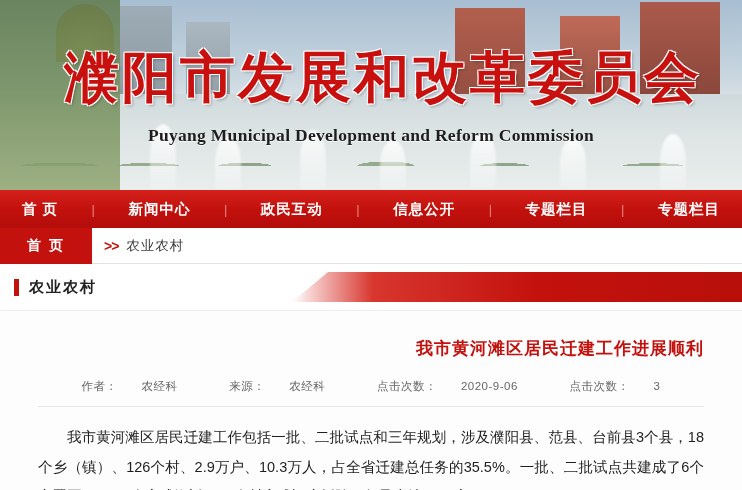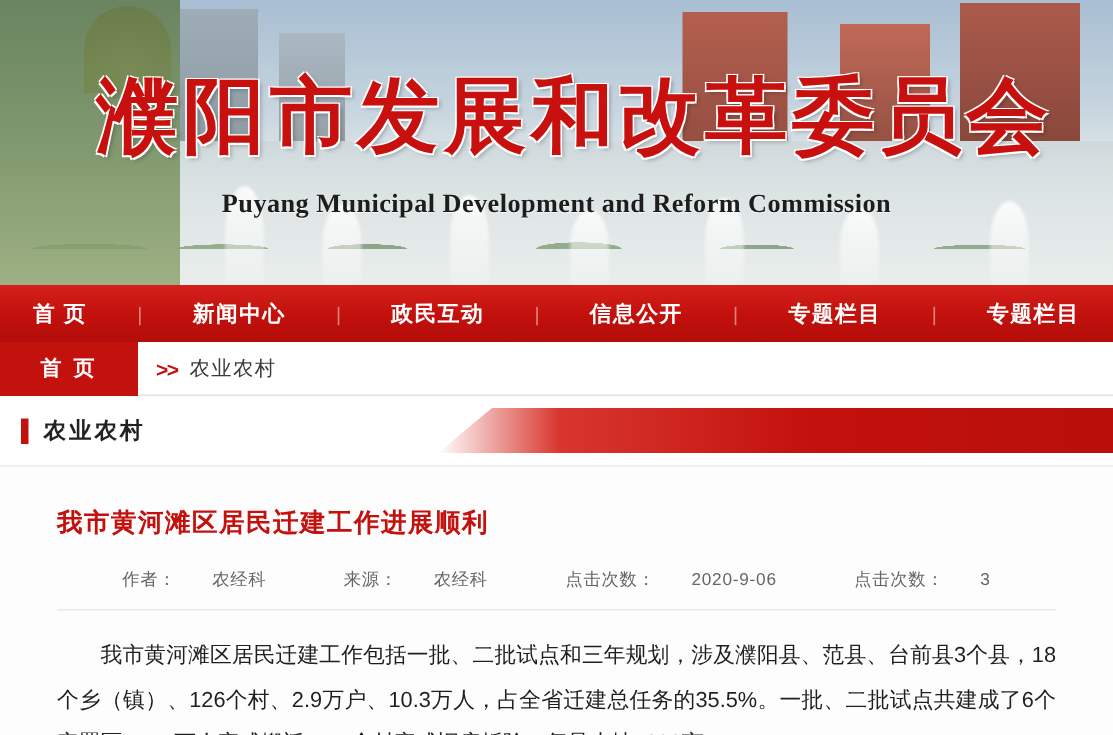--- a/index.html
+++ b/index.html
@@ -190,21 +190,21 @@
   }
 
   
   .article {
     width: 742px;
     background: #fdfdfd;
     border-top: 1px solid #ececec;
     padding: 26px 38px 10px 38px;
   }
   .article-title {
-    text-align: left;
+    text-align: right;
     color: #c3110d;
     font-size: 17px;
     font-weight: bold;
     letter-spacing: 1px;
     line-height: 1.4;
     font-family: "Liberation Sans", sans-serif;
   }
   .article-meta {
     margin-top: 18px;
     text-align: center;

